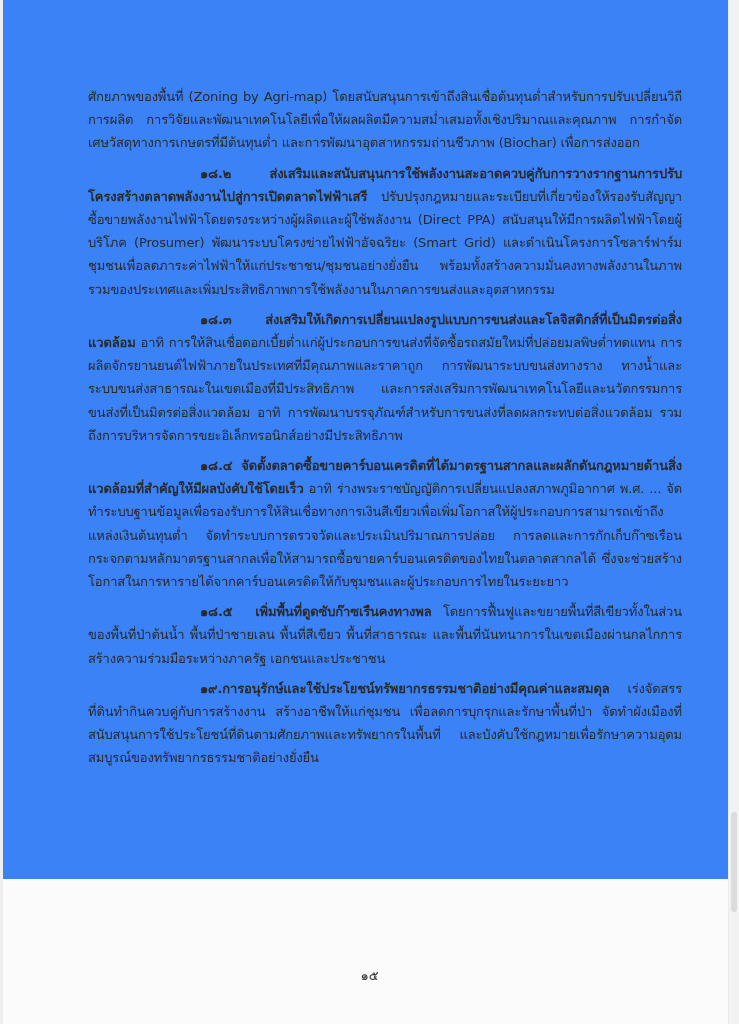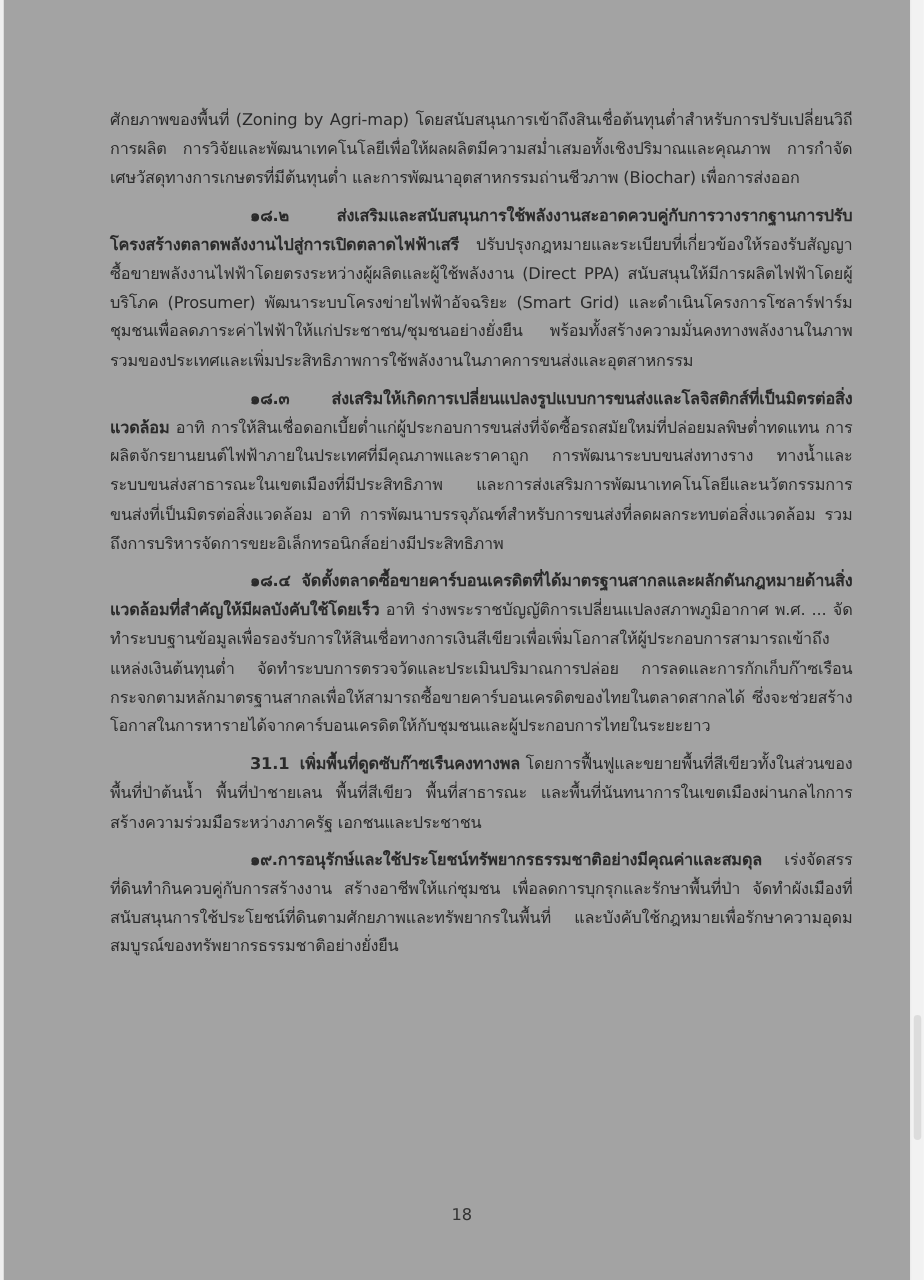--- a/index.html
+++ b/index.html
@@ -8,22 +8,22 @@
     background: #fbfbfb;
   }
   body {
     position: relative;
     font-family: "DejaVu Sans", "Liberation Sans", sans-serif;
     color: #2a2a2a;
   }
   .page {
     position: absolute;
     left: 0; top: 0;
-    width: 728px; height: 1024px;
-    background: #a3a3a3;
+    width: 728px; height: 879px;
+    background: #3b82f6;
   }
   .content {
     position: absolute;
     left: 88px;
     top: 85px;
     width: 594px;
     font-size: 13px;
     line-height: 23.2px;
     letter-spacing: -0.15px;
   }
@@ -82,27 +82,27 @@
 
     <p class="para">
       <span class="indent"></span><span class="num">๑๘.๓</span>&nbsp; <span class="title">ส่งเสริมให้เกิดการเปลี่ยนแปลงรูปแบบการขนส่งและโลจิสติกส์ที่เป็นมิตรต่อสิ่งแวดล้อม</span> <span>อาทิ การให้สินเชื่อดอกเบี้ยต่ำแก่ผู้ประกอบการขนส่งที่จัดซื้อรถสมัยใหม่ที่ปล่อยมลพิษต่ำทดแทน การผลิตจักรยานยนต์ไฟฟ้าภายในประเทศที่มีคุณภาพและราคาถูก การพัฒนาระบบขนส่งทางราง ทางน้ำและระบบขนส่งสาธารณะในเขตเมืองที่มีประสิทธิภาพ และการส่งเสริมการพัฒนาเทคโนโลยีและนวัตกรรมการขนส่งที่เป็นมิตรต่อสิ่งแวดล้อม อาทิ การพัฒนาบรรจุภัณฑ์สำหรับการขนส่งที่ลดผลกระทบต่อสิ่งแวดล้อม รวมถึงการบริหารจัดการขยะอิเล็กทรอนิกส์อย่างมีประสิทธิภาพ</span>
     </p>
 
     <p class="para">
       <span class="indent"></span><span class="num">๑๘.๔</span>&nbsp; <span class="title">จัดตั้งตลาดซื้อขายคาร์บอนเครดิตที่ได้มาตรฐานสากลและผลักดันกฎหมายด้านสิ่งแวดล้อมที่สำคัญให้มีผลบังคับใช้โดยเร็ว</span> <span>อาทิ ร่างพระราชบัญญัติการเปลี่ยนแปลงสภาพภูมิอากาศ พ.ศ. ... จัดทำระบบฐานข้อมูลเพื่อรองรับการให้สินเชื่อทางการเงินสีเขียวเพื่อเพิ่มโอกาสให้ผู้ประกอบการสามารถเข้าถึงแหล่งเงินต้นทุนต่ำ จัดทำระบบการตรวจวัดและประเมินปริมาณการปล่อย การลดและการกักเก็บก๊าซเรือนกระจกตามหลักมาตรฐานสากลเพื่อให้สามารถซื้อขายคาร์บอนเครดิตของไทยในตลาดสากลได้ ซึ่งจะช่วยสร้างโอกาสในการหารายได้จากคาร์บอนเครดิตให้กับชุมชนและผู้ประกอบการไทยในระยะยาว</span>
     </p>
 
     <p class="para">
-      <span class="indent"></span><span class="num">31.1</span>&nbsp; <span class="title">เพิ่มพื้นที่ดูดซับก๊าซเรืนคงทางพล</span> <span>โดยการฟื้นฟูและขยายพื้นที่สีเขียวทั้งในส่วนของพื้นที่ป่าต้นน้ำ พื้นที่ป่าชายเลน พื้นที่สีเขียว พื้นที่สาธารณะ และพื้นที่นันทนาการในเขตเมืองผ่านกลไกการสร้างความร่วมมือระหว่างภาครัฐ เอกชนและประชาชน</span>
+      <span class="indent"></span><span class="num">๑๘.๕</span>&nbsp; <span class="title">เพิ่มพื้นที่ดูดซับก๊าซเรืนคงทางพล</span> <span>โดยการฟื้นฟูและขยายพื้นที่สีเขียวทั้งในส่วนของพื้นที่ป่าต้นน้ำ พื้นที่ป่าชายเลน พื้นที่สีเขียว พื้นที่สาธารณะ และพื้นที่นันทนาการในเขตเมืองผ่านกลไกการสร้างความร่วมมือระหว่างภาครัฐ เอกชนและประชาชน</span>
     </p>
 
     <p class="para">
       <span class="indent"></span><span class="num">๑๙.</span><span class="title">การอนุรักษ์และใช้ประโยชน์ทรัพยากรธรรมชาติอย่างมีคุณค่าและสมดุล</span> <span>เร่งจัดสรรที่ดินทำกินควบคู่กับการสร้างงาน สร้างอาชีพให้แก่ชุมชน เพื่อลดการบุกรุกและรักษาพื้นที่ป่า จัดทำผังเมืองที่สนับสนุนการใช้ประโยชน์ที่ดินตามศักยภาพและทรัพยากรในพื้นที่ และบังคับใช้กฎหมายเพื่อรักษาความอุดมสมบูรณ์ของทรัพยากรธรรมชาติอย่างยั่งยืน</span>
     </p>
 
   </div>
 
-  <div class="page-number">18</div>
+  <div class="page-number">๑๕</div>
 </div>
 
 <div class="scrollbar-track">
   <div class="scrollbar-thumb"></div>
 </div>
 
 </body></html>

